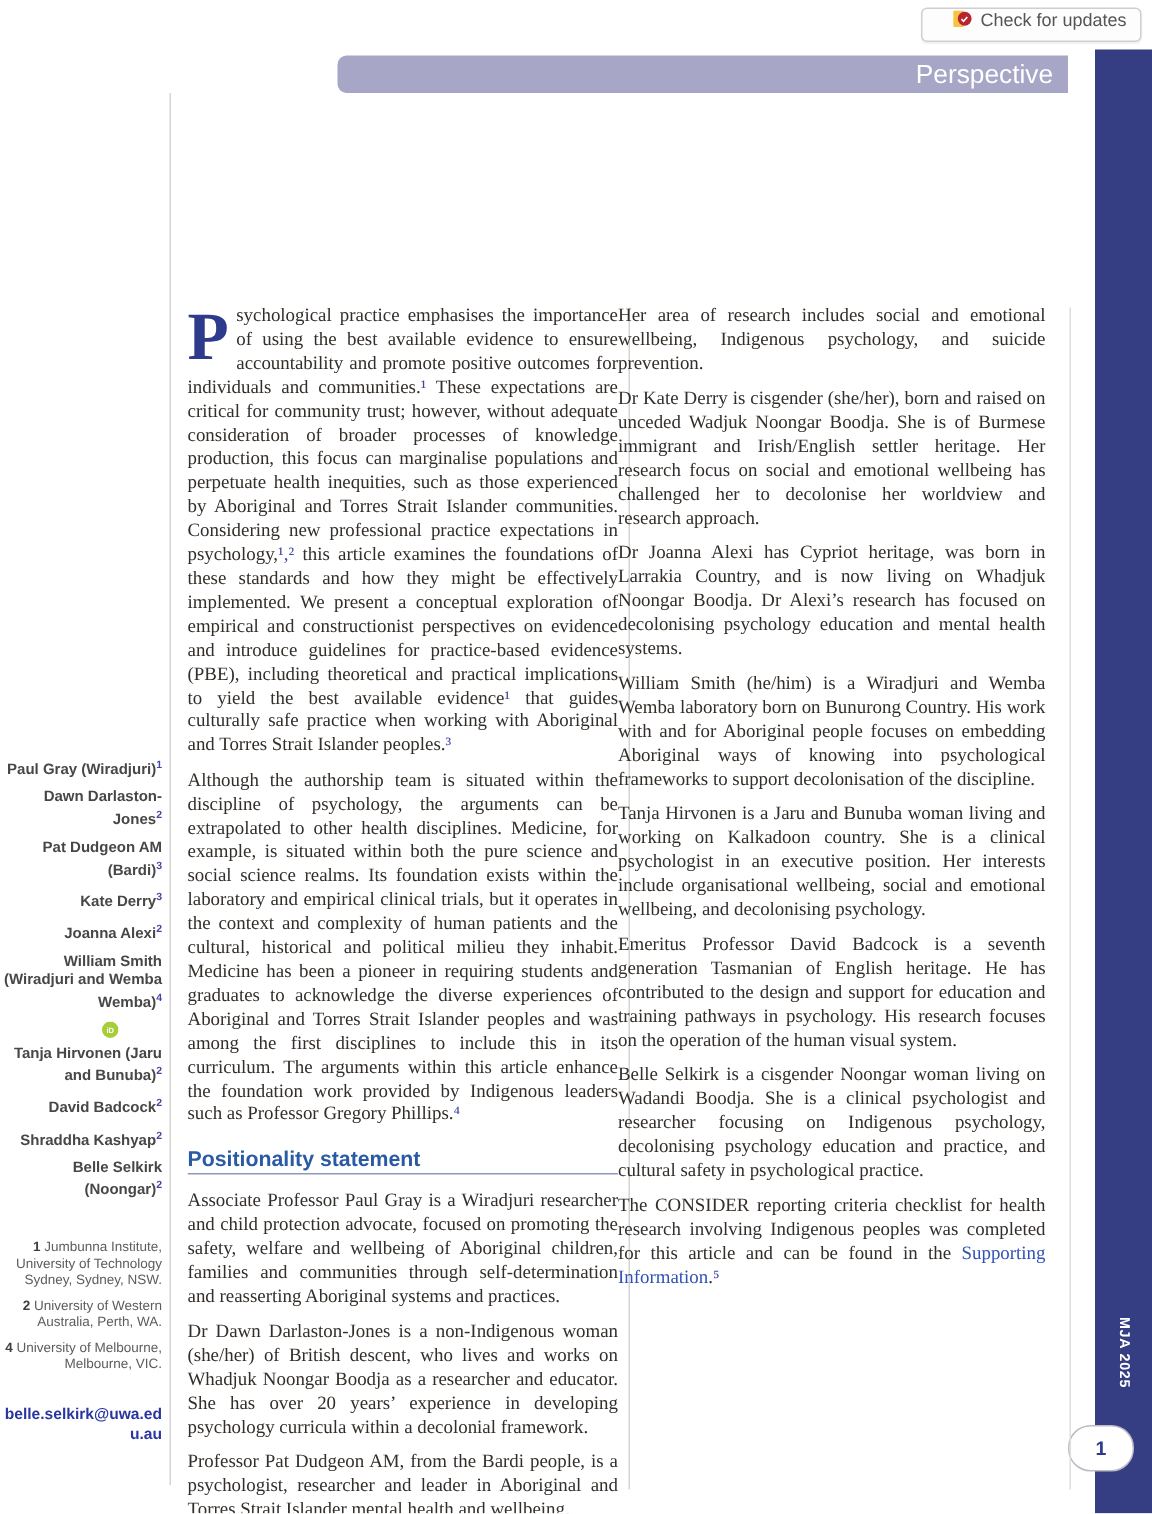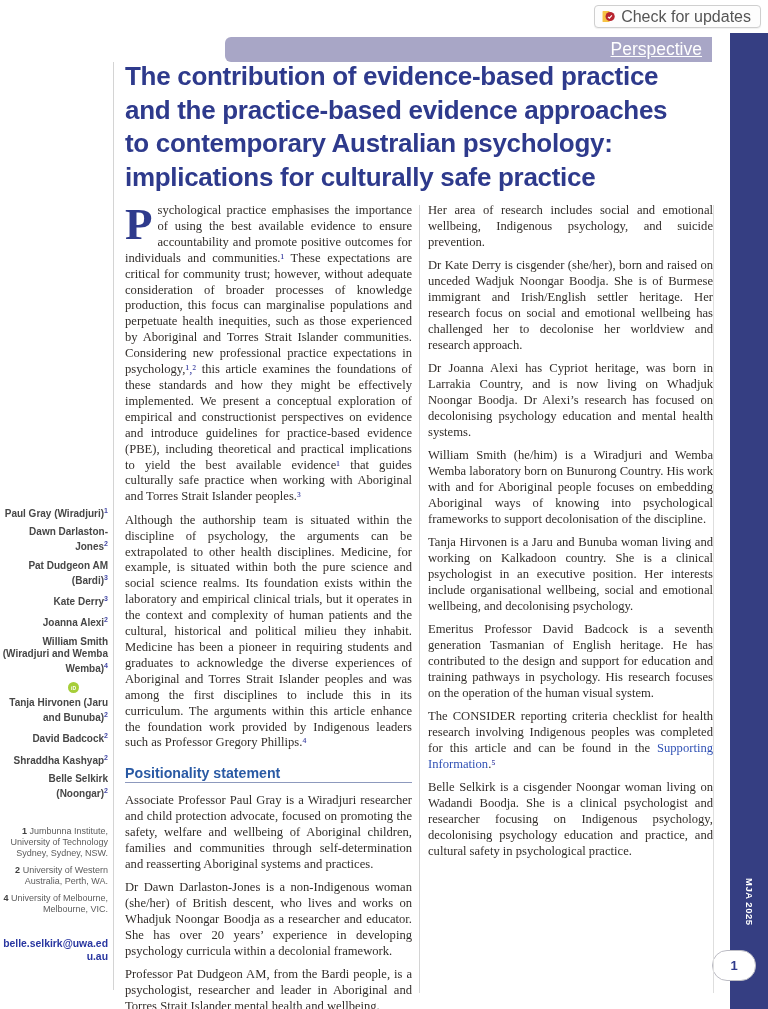--- a/index.html
+++ b/index.html
@@ -1,26 +1,26 @@
 <!DOCTYPE html>
 <html><head>
 <meta charset="utf-8">
 <style>
   html,body{margin:0;padding:0;background:#ffffff;}
   .page{position:relative;width:768px;height:1009px;background:#ffffff;overflow:hidden;
         font-family:"Liberation Sans",sans-serif;}
   
-  .badge{position:absolute;top:5px;right:7px;height:21px;display:flex;align-items:center;gap:6px;
-         background:#fdfdfd;border:1px solid #cfcfcf;border-radius:4px;padding:0 9px 0 7px;
-         font-size:16px;color:#555;cursor:pointer;box-shadow:0 1px 1px rgba(0,0,0,.06);}
+  .badge{position:absolute;top:5px;right:7px;height:21px;display:flex;gap:6px;
+         background:#fdfdfd;border:1px solid #cfcfcf;border-radius:4px;padding:0 9px 0 20px;
+         font-size:12px;color:#555;cursor:pointer;box-shadow:0 1px 1px rgba(0,0,0,.06);}
   .badge svg{display:block}
   
   .banner{position:absolute;left:225px;right:56px;top:37px;height:25px;background:#a8a6c6;
           border-radius:6px 0 0 6px;color:#fff;font-size:17.5px;line-height:25px;
-          text-align:right;padding-right:10px;box-sizing:border-box;text-decoration:underline;}
+          text-align:right;padding-right:10px;box-sizing:border-box;}
   
   .spine{position:absolute;right:0;top:33px;width:38px;bottom:0;background:#353e82;}
   .spine-text{position:absolute;top:845px;left:50%;transform:translateX(-50%);
               writing-mode:vertical-rl;color:#fff;font-size:9.5px;font-weight:bold;letter-spacing:.5px;}
   
   .pill{position:absolute;left:712px;top:950px;width:42px;height:29px;background:#fff;
         border:1px solid #bcbcc4;border-radius:15px;display:flex;align-items:center;justify-content:center;
         font-size:13px;font-weight:bold;color:#2e3a8c;}
   
   .title{position:absolute;left:125px;top:60px;width:592px;margin:0;
@@ -40,21 +40,21 @@
   .affils{margin-top:20px;}
   .affil{font-size:9px;line-height:11px;color:#5c5c5c;margin-bottom:6px;}
   .affil b{color:#3f3f3f;}
   .email{display:block;margin-top:16px;font-size:10.4px;line-height:13px;font-weight:bold;
          color:#2936a0;text-decoration:none;word-break:break-all;}
   
   .col{position:absolute;top:203px;height:806px;overflow:hidden;
        font-family:"Liberation Serif",serif;font-size:12.6px;line-height:15.9px;color:#332e2a;
        text-align:justify;}
   .col-left{left:125px;width:287px;}
-  .col-right{left:428px;width:285px;}
+  .col-right{left:412px;width:285px;}
   .col p{margin:0 0 7.5px 0;}
   .dropcap{float:left;font-weight:bold;font-size:45px;line-height:37px;color:#2e3a8c;
            margin:3px 5px 0 0;font-family:"Liberation Serif",serif;}
   .sec{font-family:"Liberation Sans",sans-serif;font-size:14.2px;line-height:17px;font-weight:bold;
        color:#2a5aa4;border-bottom:1px solid #8d99bd;padding:0 0 0 0;margin:14px 0 10px 0;
        text-align:left;}
   .ref{color:#4348a5;}
   .link{color:#3152b5;cursor:pointer;}
 </style>
 </head>
@@ -78,24 +78,20 @@
   </div>
 
   <div class="spine">
     <div class="spine-text">MJA 2025</div>
   </div>
 
   <div class="pill">
     <span>1</span>
   </div>
 
-  <h1 class="title">The contribution of evidence-based practice
-and the practice-based evidence approaches
-to contemporary Australian psychology:
-implications for culturally safe practice</h1>
 
   <div class="rule rule-left"></div>
   <div class="rule rule-mid"></div>
   <div class="rule rule-right"></div>
 
   <aside class="aside">
     <div>
         <div class="author">Paul Gray (Wiradjuri)<sup>1</sup></div>
         <div class="author">Dawn Darlaston-Jones<sup>2</sup></div>
         <div class="author">Pat Dudgeon AM (Bardi)<sup>3</sup></div>
@@ -128,17 +124,17 @@
       <p>Dr Dawn Darlaston-Jones is a non-Indigenous woman (she/her) of British descent, who lives and works on Whadjuk Noongar Boodja as a researcher and educator. She has over 20 years’ experience in developing psychology curricula within a decolonial framework.</p>
       <p>Professor Pat Dudgeon AM, from the Bardi people, is a psychologist, researcher and leader in Aboriginal and Torres Strait Islander mental health and wellbeing.</p>
     </div>
   <div class="col col-right">
       <p>Her area of research includes social and emotional wellbeing, Indigenous psychology, and suicide prevention.</p>
       <p>Dr Kate Derry is cisgender (she/her), born and raised on unceded Wadjuk Noongar Boodja. She is of Burmese immigrant and Irish/English settler heritage. Her research focus on social and emotional wellbeing has challenged her to decolonise her worldview and research approach.</p>
       <p>Dr Joanna Alexi has Cypriot heritage, was born in Larrakia Country, and is now living on Whadjuk Noongar Boodja. Dr Alexi’s research has focused on decolonising psychology education and mental health systems.</p>
       <p>William Smith (he/him) is a Wiradjuri and Wemba Wemba laboratory born on Bunurong Country. His work with and for Aboriginal people focuses on embedding Aboriginal ways of knowing into psychological frameworks to support decolonisation of the discipline.</p>
       <p>Tanja Hirvonen is a Jaru and Bunuba woman living and working on Kalkadoon country. She is a clinical psychologist in an executive position. Her interests include organisational wellbeing, social and emotional wellbeing, and decolonising psychology.</p>
       <p>Emeritus Professor David Badcock is a seventh generation Tasmanian of English heritage. He has contributed to the design and support for education and training pathways in psychology. His research focuses on the operation of the human visual system.</p>
+      <p>Belle Selkirk is a cisgender Noongar woman living on Wadandi Boodja. She is a clinical psychologist and researcher focusing on Indigenous psychology, decolonising psychology education and practice, and cultural safety in psychological practice.</p>
       <p>The CONSIDER reporting criteria checklist for health research involving Indigenous peoples was completed for this article and can be found in the <span class="link">Supporting Information</span>.<span class="ref">⁵</span></p>
-      <p>Belle Selkirk is a cisgender Noongar woman living on Wadandi Boodja. She is a clinical psychologist and researcher focusing on Indigenous psychology, decolonising psychology education and practice, and cultural safety in psychological practice.</p>
     </div>
 
 </div>
 
 </body></html>

